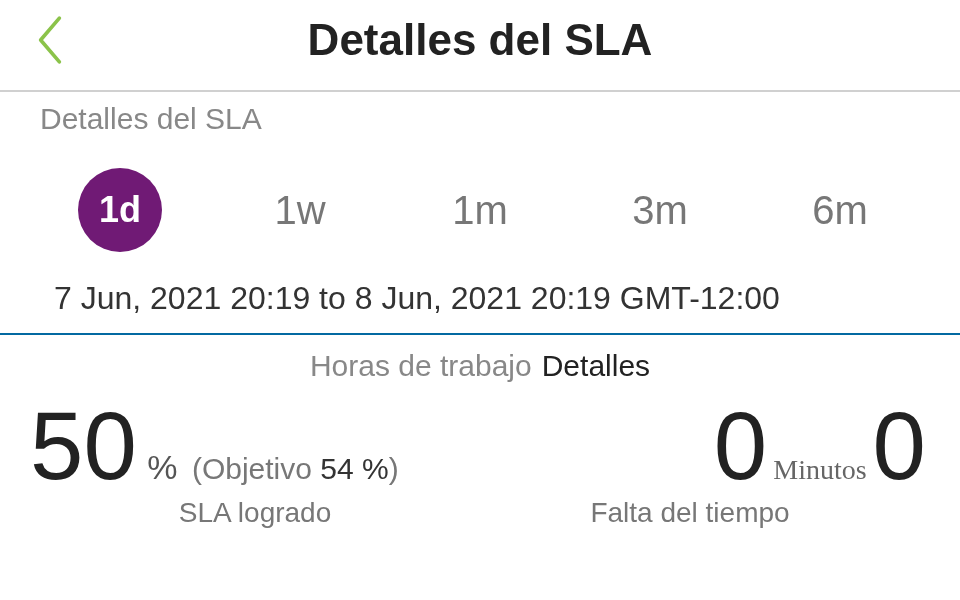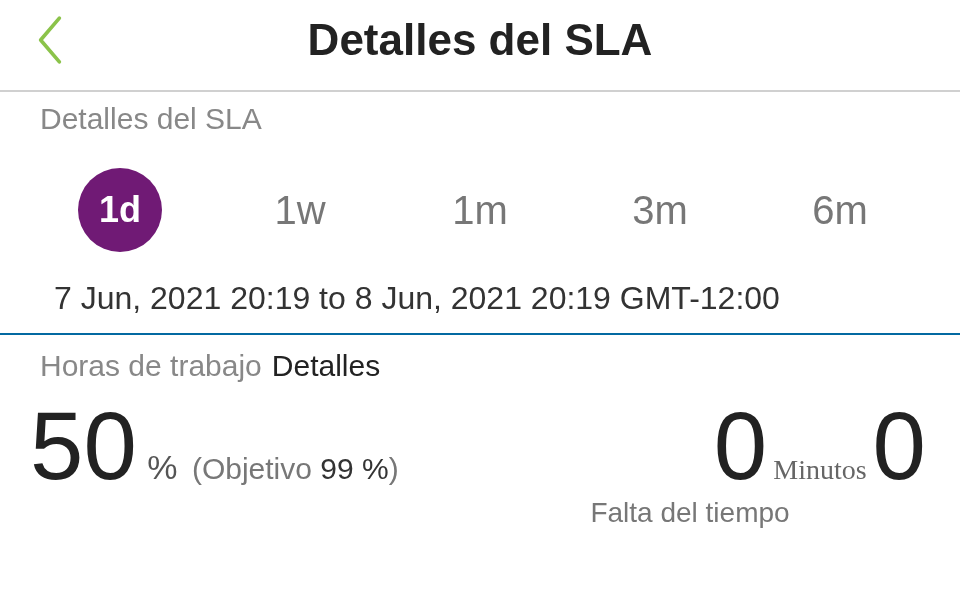--- a/index.html
+++ b/index.html
@@ -87,20 +87,21 @@
     .date-range-row {
       padding: 20px 40px 16px 54px;
       font-size: 32px;
       color: #333;
       border-bottom: 2px solid #0369a1;
     }
     .working-hours {
       display: flex;
       padding: 14px 40px 8px 40px;
       align-items: baseline;
+      justify-content: center;
       gap: 10px;
     }
     .wh-label {
       color: #888;
       font-size: 30px;
     }
     .wh-value {
       color: #222;
       font-size: 30px;
     }
@@ -192,23 +193,24 @@
   <div class="wh-label">Horas de trabajo</div>
   <div class="wh-value">Detalles</div>
 </div>
 
 <div class="metrics">
   <div class="metric metric-left">
     <div>
       <span class="big-num">50</span>
       <span class="pct">%</span>
       <span class="target">
-        <span>(Objetivo </span><span class="target-val">99 %</span><span>)</span>
+        <span>(Objetivo </span><span class="target-val">54 %</span><span>)</span>
       </span>
     </div>
+    <div class="metric-caption">SLA logrado</div>
   </div>
   <div class="metric metric-right-wrap">
     <div class="metric-right">
       <span class="big-num">0</span>
       <span class="unit">Minutos</span>
       <span class="big-num">0</span>
     </div>
     <div class="metric-caption">Falta del tiempo</div>
   </div>
 </div>

